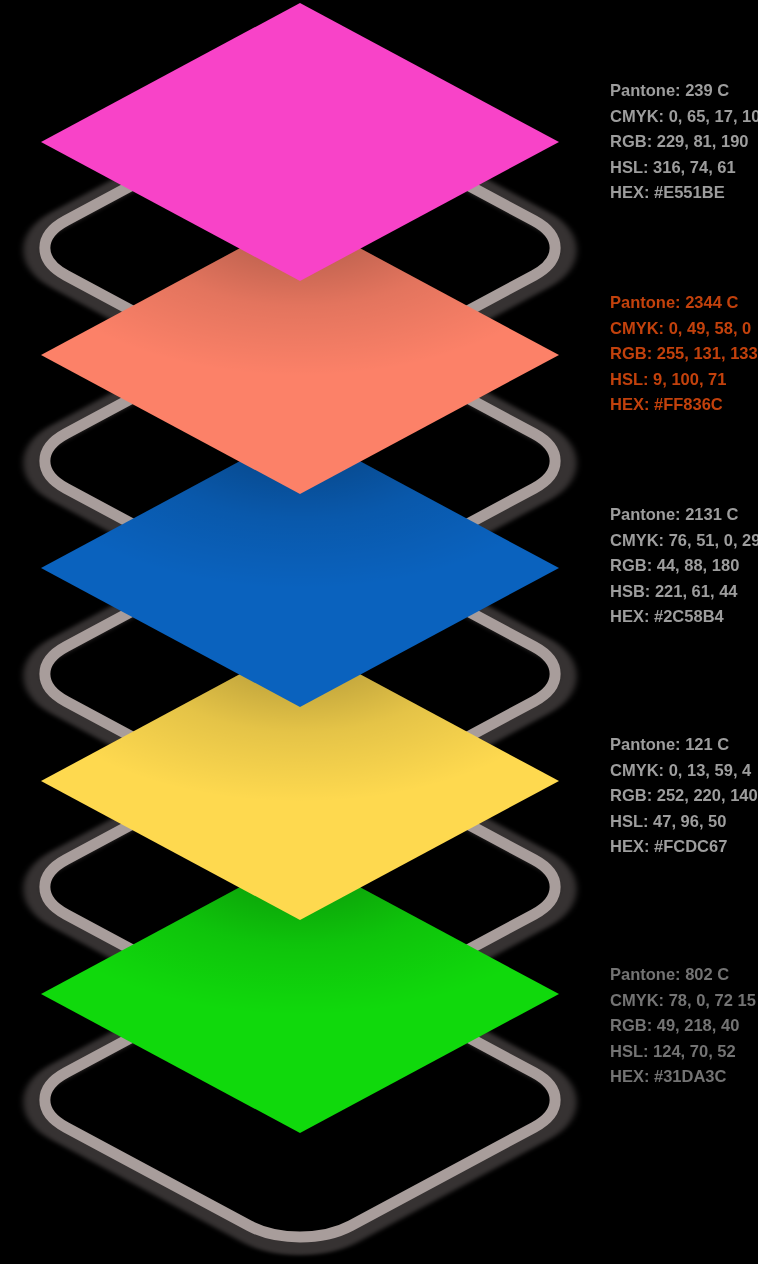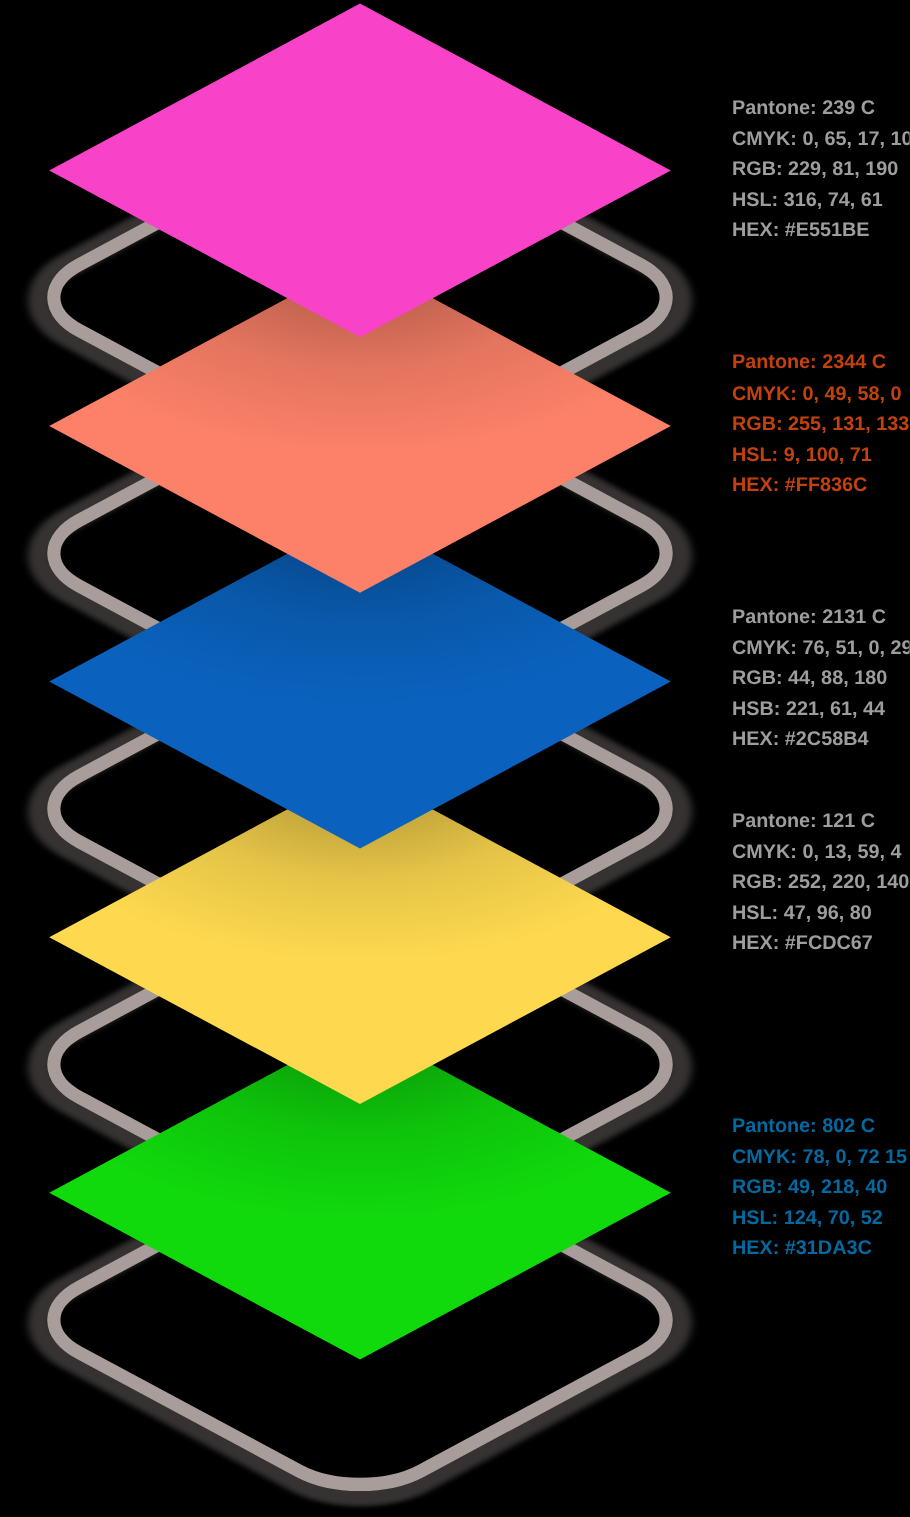--- a/index.html
+++ b/index.html
@@ -69,27 +69,27 @@
 </div>
 
 <div class="info-block" style="top: 502px; color: rgb(157, 157, 157);">
   <p>Pantone: 2131 C</p>
   <p>CMYK: 76, 51, 0, 29</p>
   <p>RGB: 44, 88, 180</p>
   <p>HSB: 221, 61, 44</p>
   <p>HEX: #2C58B4</p>
 </div>
 
-<div class="info-block" style="top: 672px; color: rgb(157, 157, 157);">
+<div class="info-block" style="top: 732px; color: rgb(157, 157, 157);">
   <p>Pantone: 121 C</p>
   <p>CMYK: 0, 13, 59, 4</p>
   <p>RGB: 252, 220, 140</p>
-  <p>HSL: 47, 96, 80</p>
+  <p>HSL: 47, 96, 50</p>
   <p>HEX: #FCDC67</p>
 </div>
 
-<div class="info-block" style="top: 926px; color: #0369a1;">
+<div class="info-block" style="top: 962px; color: #737373;">
   <p>Pantone: 802 C</p>
   <p>CMYK: 78, 0, 72 15</p>
   <p>RGB: 49, 218, 40</p>
   <p>HSL: 124, 70, 52</p>
   <p>HEX: #31DA3C</p>
 </div>
 
 </body></html>

